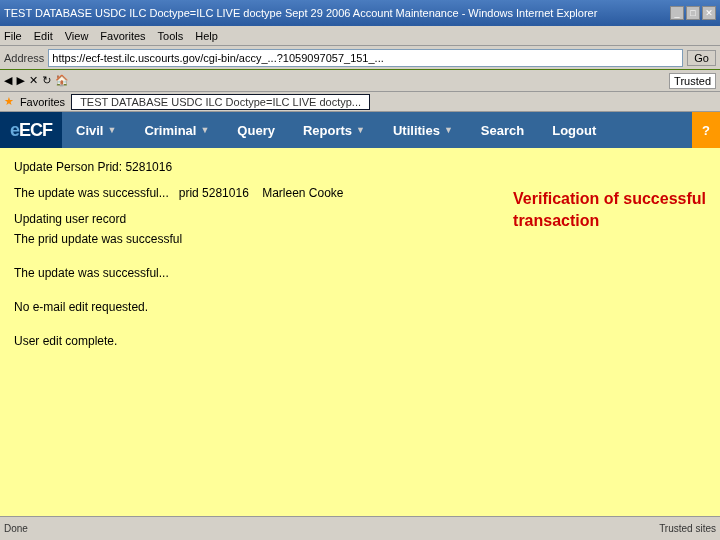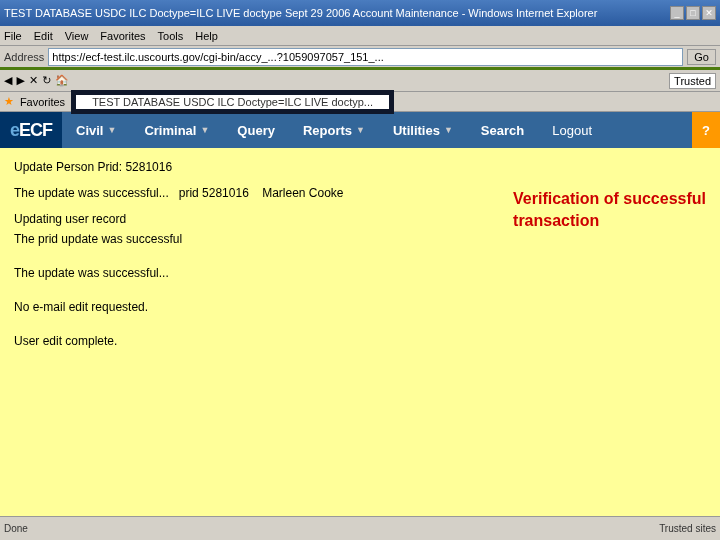--- a/index.html
+++ b/index.html
@@ -35,21 +35,21 @@
       display: flex;
       gap: 12px;
       height: 20px;
       align-items: center;
     }
     .menu-bar span { cursor: pointer; }
 
     
     .address-bar {
       background: #d4d0c8;
-      border-bottom: 3px solid #4d7c0f;
+      border-bottom: 1px solid #4d7c0f;
       padding: 2px 4px;
       display: flex;
       align-items: center;
       gap: 4px;
       height: 24px;
     }
     .address-label { font-size: 11px; color: #333; }
     .address-input {
       flex: 1;
       font-size: 11px;
@@ -86,22 +86,22 @@
       display: flex;
       align-items: center;
       gap: 6px;
       height: 20px;
       font-size: 11px;
     }
     .favorites-star { color: #ff8c00; }
     .favorites-tab {
       font-size: 11px;
       color: #333;
-      border: 5px solid #0f172a;
-      padding: 1px 16px;
+      border: 1px solid #0f172a;
+      padding: 1px 8px;
       background: #fff;
       cursor: pointer;
     }
 
     
     .ecf-nav {
       background: #336699;
       height: 36px;
       display: flex;
       align-items: stretch;
@@ -143,21 +143,21 @@
       font-size: 13px;
       font-weight: bold;
       padding: 0 14px;
       display: flex;
       align-items: center;
       cursor: pointer;
     }
     .nav-logout {
       color: #fff;
       font-size: 13px;
-      font-weight: normal;
+      font-weight: bold;
       padding: 0 14px;
       display: flex;
       align-items: center;
       cursor: pointer;
     }
     .nav-help {
       background: #ff9900;
       color: #fff;
       font-size: 13px;
       font-weight: bold;

